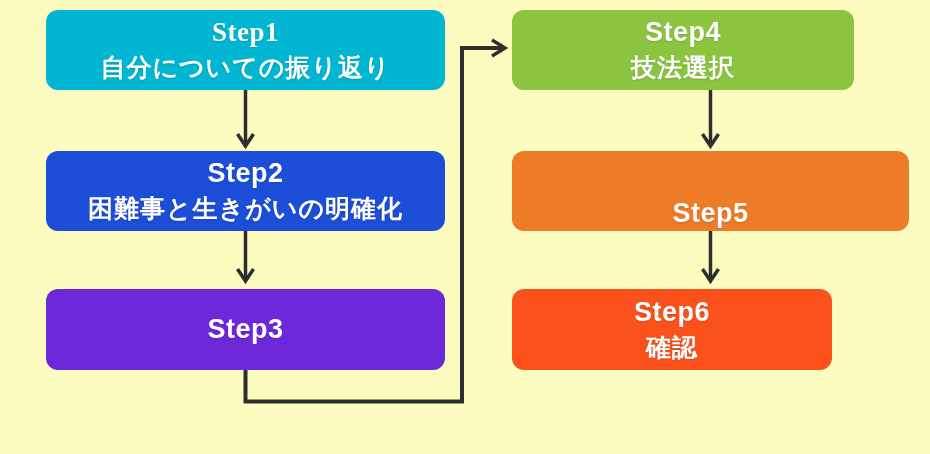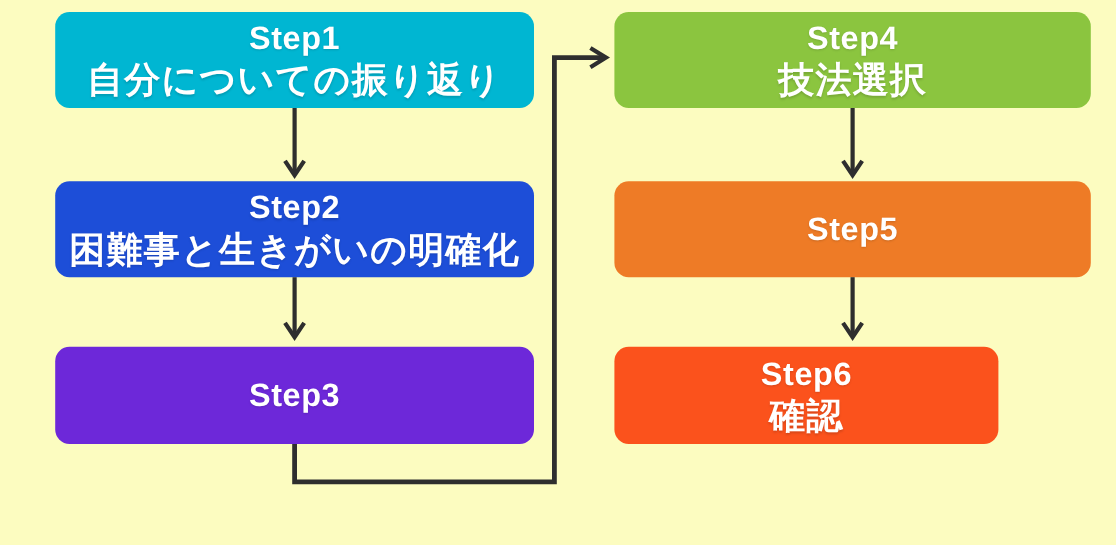--- a/index.html
+++ b/index.html
@@ -24,32 +24,32 @@
     text-align: center;
   }
   .step-title {
     font-size: 27px;
     font-weight: bold;
     line-height: 35px;
     letter-spacing: 0.5px;
     text-shadow: 0 1px 2px rgba(0,0,0,0.15);
   }
   .step-subtitle {
-    font-size: 30px;
+    font-size: 25px;
     font-weight: bold;
     line-height: 35px;
     letter-spacing: 1px;
     text-shadow: 0 1px 2px rgba(0,0,0,0.15);
   }
   
-  .pos-1 { left: 46px;  top: 10px;  width: 399px; height: 80px; }
+  .pos-1 { left: 46px;  top: 10px;  width: 399px; height: 80px; font-family: Liberation Serif, serif; }
   .pos-2 { left: 46px;  top: 151px; width: 399px; height: 80px; }
   .pos-3 { left: 46px;  top: 289px; width: 399px; height: 81px; }
-  .pos-4 { left: 512px; top: 10px;  width: 397px; height: 80px; }
-  .pos-5 { left: 512px; top: 151px; width: 397px; height: 80px; }
+  .pos-4 { left: 512px; top: 10px;  width: 342px; height: 80px; }
+  .pos-5 { left: 512px; top: 151px; width: 397px; height: 80px; justify-content: flex-end; }
   .pos-6 { left: 512px; top: 289px; width: 320px; height: 81px; }
   .arrow-layer {
     position: absolute;
     left: 0; top: 0;
     width: 930px; height: 454px;
     pointer-events: none;
   }
   .arrow-layer * {
     fill: none;
     stroke-linecap: butt;

